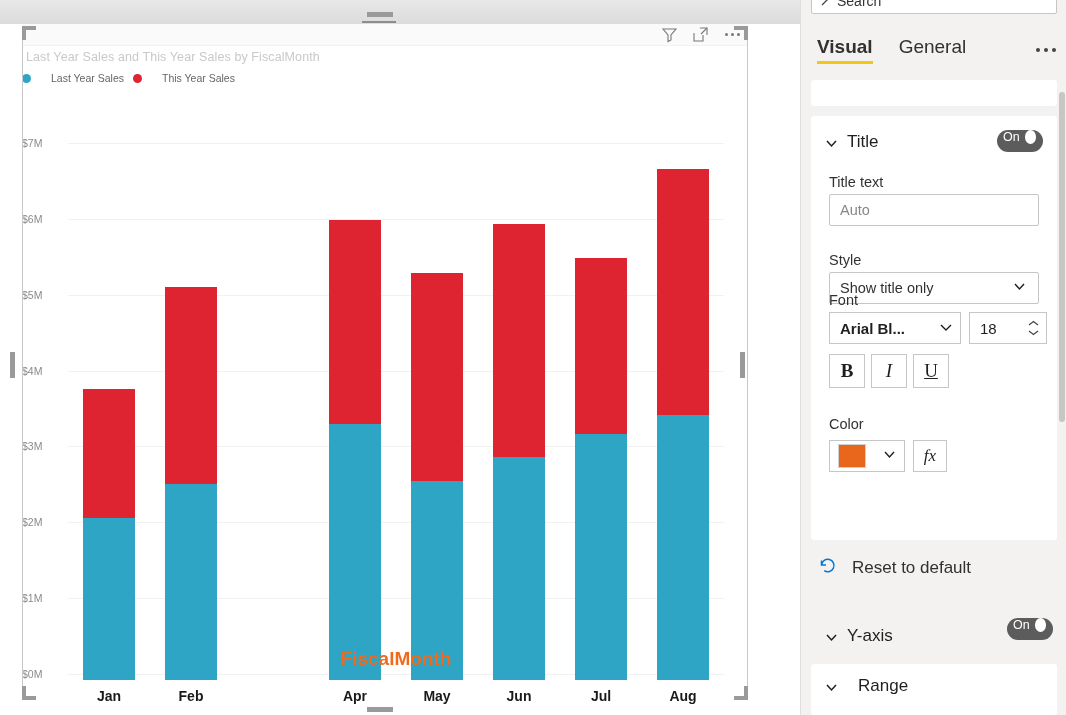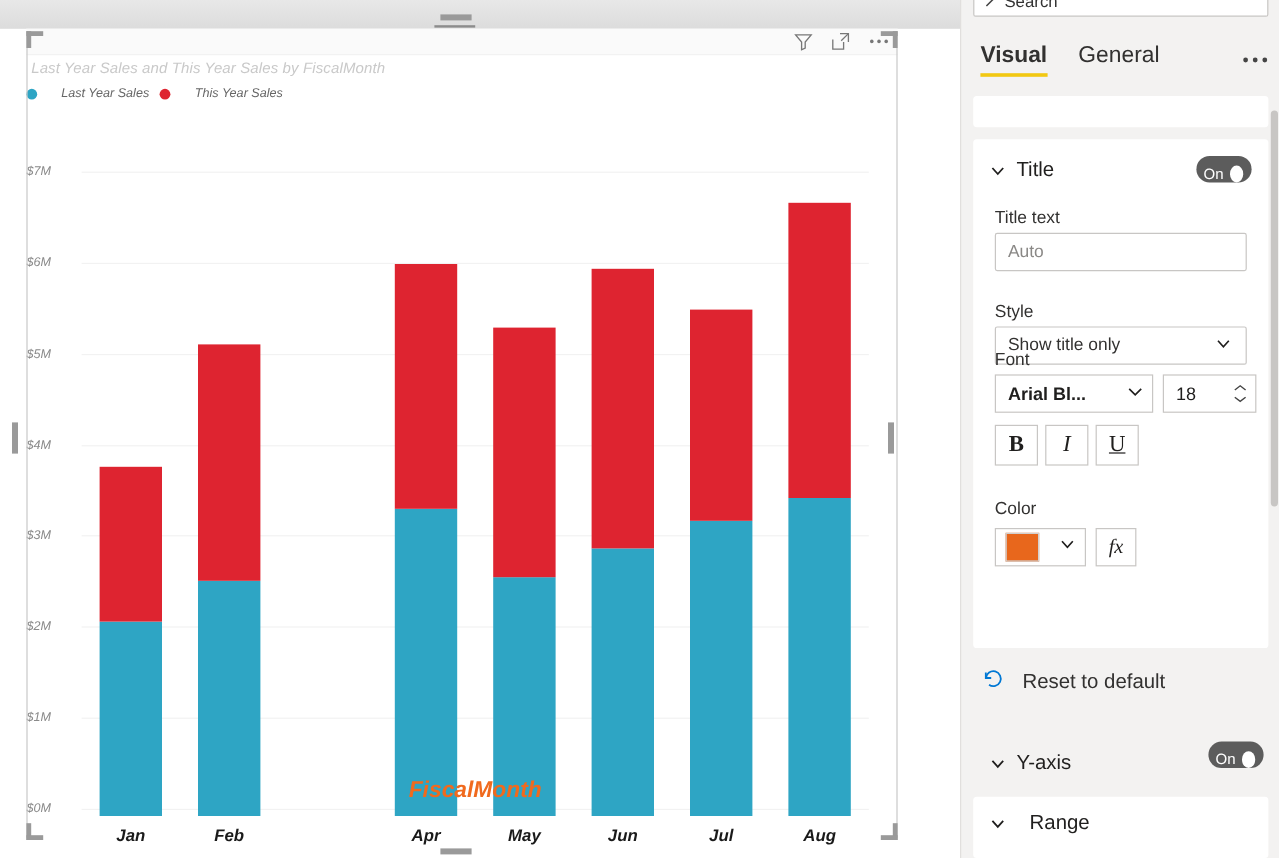--- a/index.html
+++ b/index.html
@@ -8,21 +8,20 @@
     font-family: "Liberation Sans", sans-serif;
     background: #ffffff;
     overflow: hidden;
   }
   #root { position: relative; width: 1066px; height: 715px; }
 
   
   #canvas {
     position: absolute; left: 0; top: 0; width: 728px; height: 715px;
     background: #ffffff;
-    font-style: italic;
   }
   #canvas-topband {
     position: absolute; left: 0; top: 0; width: 800px; height: 24px;
     background: linear-gradient(#e8e8e8, #dcdcdc);
   }
 
   
   #visual {
     position: absolute; left: 22px; top: 24px; width: 726px; height: 676px;
     background: #ffffff;
@@ -140,21 +139,21 @@
     position: absolute; left: 14px; top: 16px;
     display:flex; align-items:center; gap: 10px;
   }
   .chev {
     width: 12px; height: 12px; display:block;
   }
   .sec-title { font-size: 17px; color: #201f1e; }
   .toggle {
     position: absolute; right: 14px; top: 14px;
     width: 46px; height: 22px; border-radius: 11px; background: #5c5c5c;
-    display:flex; align-items:flex-end; justify-content:flex-start; padding: 0 4px;
+    display:flex; align-items:flex-start; justify-content:flex-start; padding: 0 4px;
   }
   .toggle span { color:#fff; font-size:12.5px; margin-right:3px; margin-left:2px; }
   .toggle .knob { width:14px;height:14px;border-radius:50%;background:#fff; }
 
   .field-label {
     position: absolute; left: 18px; font-size: 14.5px; color: #323130;
   }
   .input-box {
     position: absolute; left: 18px; width: 210px; height: 32px;
     border: 1px solid #c8c6c4; border-radius: 2px; background: #fff;

